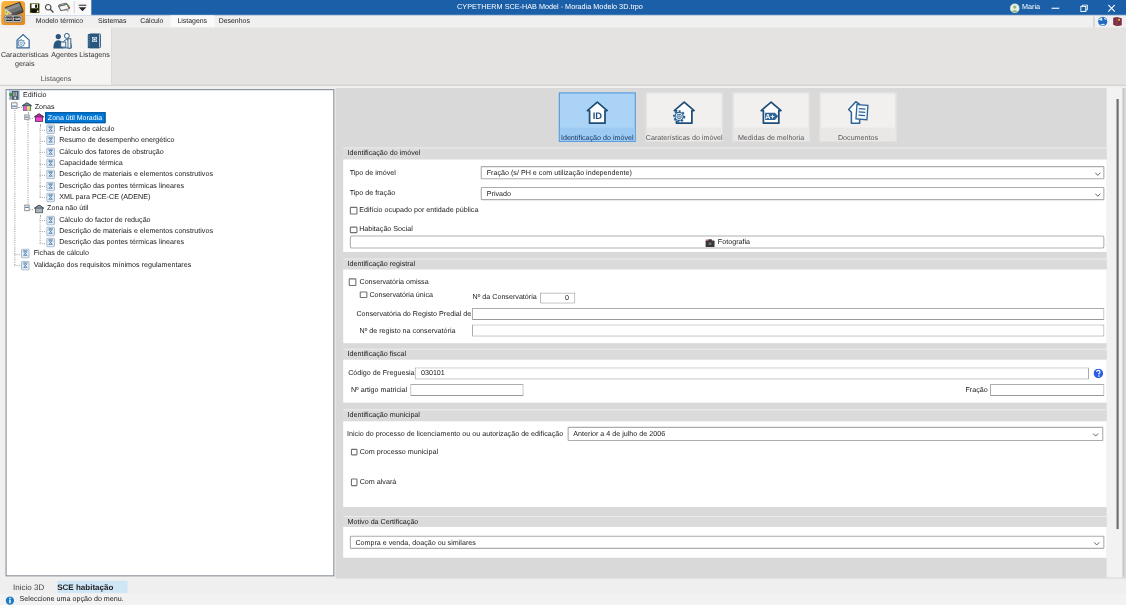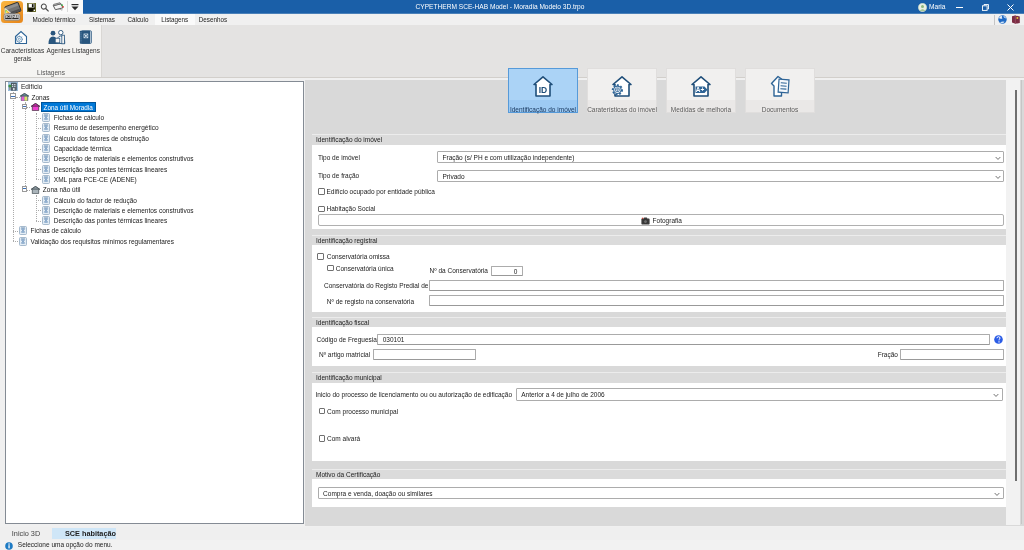--- a/index.html
+++ b/index.html
@@ -19,21 +19,21 @@
 
 #ribbon { position:absolute; left:0; top:25px; width:1024px; height:53px; background:#e4e3e2; border-bottom:1px solid #d2cfcb; }
 #ribbongroup { position:absolute; left:0; top:0; width:102px; height:52px; background:#f5f4f2; border-right:1px solid #d9d7d4; }
 .riblabel { position:absolute; text-align:center; color:#333; line-height:8px; }
 #grouplabel { position:absolute; left:0; top:44px; width:102px; text-align:center; color:#555; }
 
 #treepanel { position:absolute; left:4.5px; top:80.5px; width:299px; height:443px; background:#fff; border:1px solid #848b94; }
 #formpanel { position:absolute; left:305px; top:79.5px; width:719px; height:446px; background:#d9d9d9; }
 #scrolltrack { position:absolute; left:1005.5px; top:80px; width:14.5px; height:444.5px; background:#f2f2f2; }
 #scrollthumb { position:absolute; left:1015px; top:90px; width:1.5px; height:391px; background:#6f6f6f; }
-.bigbtn { position:absolute; top:68px; width:70px; height:45px; background:#f1f0ef; border:1px solid #e0dedd; }
+.bigbtn { position:absolute; top:84px; width:70px; height:45px; background:#f1f0ef; border:1px solid #e0dedd; }
 .bigbtn.sel { background:#abd3f6; border:1px solid #569ad9; }
 .bigbtn .blabel { position:absolute; left:-10px; right:-10px; top:35.5px; height:9px; line-height:9px; text-align:center; color:#595959; }
 .bigbtn.sel .blabel { color:#17365d; }
 .bigbtn svg { position:absolute; left:50%; margin-left:-12px; top:6px; }
 .secbar { position:absolute; left:311.5px; width:694px; height:10.5px; background:#dbdbdb; border-top:1px solid #ececec; line-height:10px; padding-left:4.5px; color:#1a1a1a; }
 .seccontent { position:absolute; left:311.5px; width:694px; background:#ffffff; }
 .flabel { position:absolute; white-space:nowrap; color:#1a1a1a; }
 .input, .dropdown { position:absolute; background:#fff; border:1px solid #acacac; border-radius:1px; }
 .input span, .dropdown span { position:absolute; left:4.5px; top:0; line-height:10px; white-space:nowrap; }
 .chev { position:absolute; right:2.5px; top:3px; width:6px; height:5px; }
@@ -438,20 +438,20 @@
 <span style="left:4.5px;line-height:11.5px;">Compra e venda, doação ou similares</span>
 <svg class="chev" style="top:4.2px;" width="7" height="5" viewBox="0 0 7 5">
         <path d="M0.8 0.8 L3.5 3.6 L6.2 0.8" fill="none" stroke="#5a5a5a" stroke-width="1"></path>
       </svg>
 </div>
 
 </div>
 
 <div id="bottabs"></div>
 <div class="abs" style="left:8px;top:529px;width:36px;height:9px;line-height:9px;text-align:center;color:#444;font-size:7.3px;">Inicio 3D</div>
-<div class="abs" style="left:52px;top:527.5px;width:64px;height:11.5px;line-height:11.5px;text-align:right;color:#222;font-size:7.3px;font-weight:bold;background:#cfe6f7;">SCE habitação</div>
+<div class="abs" style="left:52px;top:527.5px;width:64px;height:11.5px;line-height:11.5px;text-align:left;color:#222;font-size:7.3px;font-weight:bold;background:#cfe6f7;">SCE habitação</div>
 <div id="statusbar"></div>
 <svg class="abs" style="left:4.5px;top:541.5px" width="8" height="8" viewBox="0 0 8 8">
   <circle cx="4" cy="4" r="3.8" fill="#1e7bc4"></circle>
   <rect x="3.4" y="3.2" width="1.3" height="3.2" fill="#fff"></rect>
   <rect x="3.4" y="1.4" width="1.3" height="1.3" fill="#fff"></rect>
 </svg>
 <div class="abs" style="left:17.8px;top:540px;width:200px;height:10px;line-height:10px;color:#222;">Seleccione uma opção do menu.</div>
 
 </body></html>

